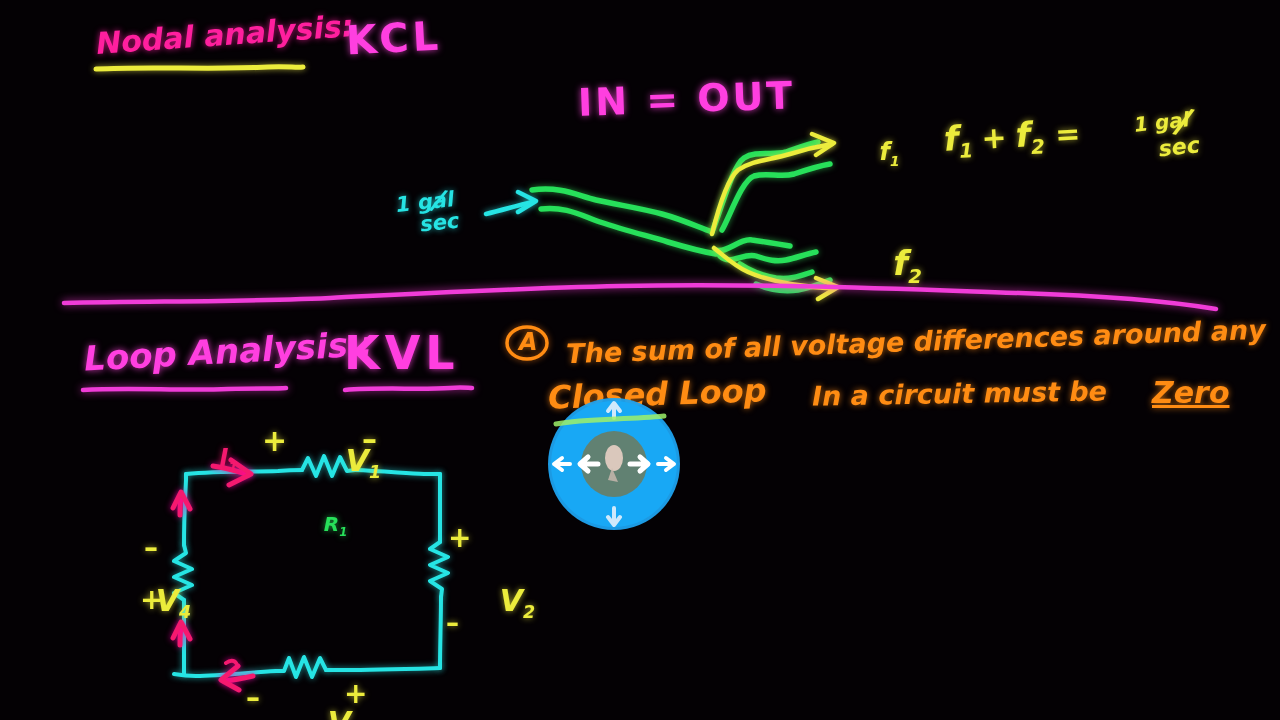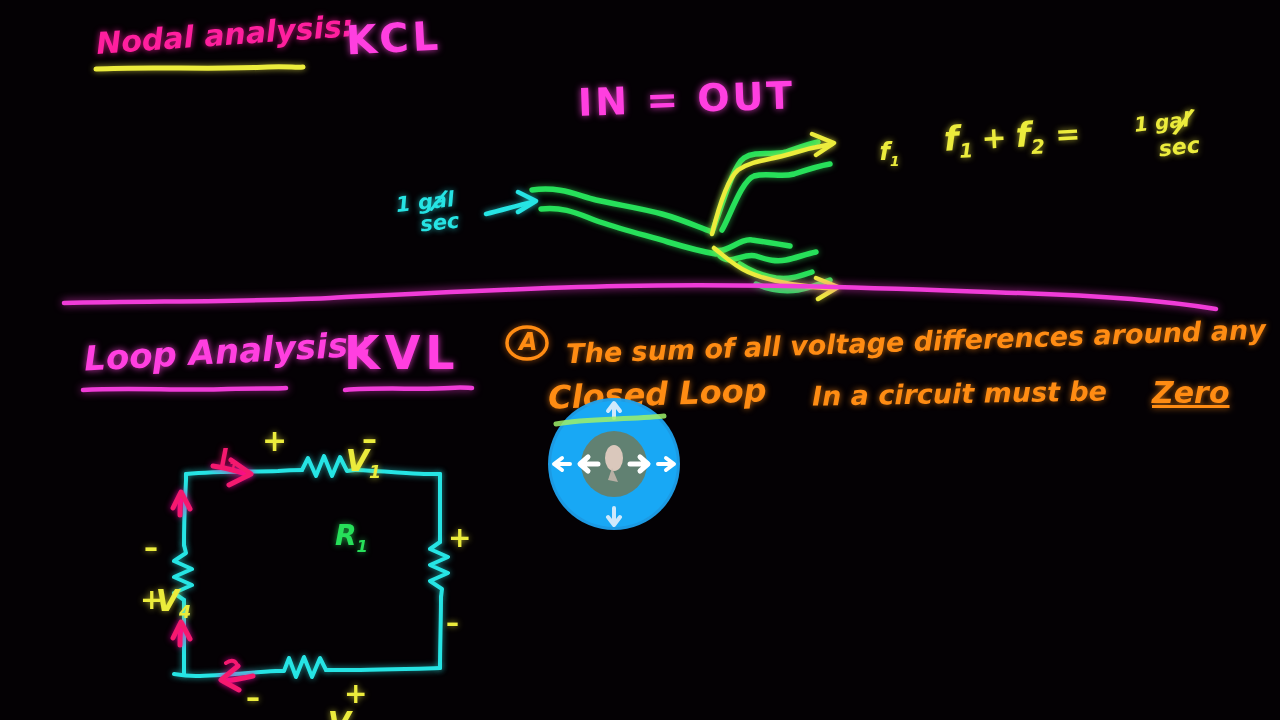--- a/index.html
+++ b/index.html
@@ -165,20 +165,23 @@
 
   <div style="position:absolute; left:396px; top:192px; transform:rotate(-6deg);">
     <div class="ink-text c-cyan" style="position:relative; left:0; top:0; font-size:21px;">1 gal</div>
     <div class="ink-text c-cyan" style="position:absolute; left:38px; top:-4px; font-size:28px; transform:rotate(18deg);">/</div>
     <div class="ink-text c-cyan" style="position:absolute; left:22px; top:22px; font-size:21px;">sec</div>
   </div>
 
   <div class="ink-text c-yellow" style="left:846px; top:116px; font-size:24px;">
     <span>f</span><span class="sub">1</span>
   </div>
+  <div class="ink-text c-yellow" style="left:846px; top:212px; font-size:34px;">
+    <span>f</span><span class="sub">2</span>
+  </div>
 
   <div style="position:absolute; left:944px; top:118px; transform:rotate(-3deg);">
     <span class="ink-text c-yellow" style="position:relative; font-size:34px;"><span>f</span><span class="sub">1</span></span>
     <span class="ink-text c-yellow" style="position:relative; font-size:30px; font-style:normal; margin:0 4px;">+</span>
     <span class="ink-text c-yellow" style="position:relative; font-size:34px;"><span>f</span><span class="sub">2</span></span>
     <span class="ink-text c-yellow" style="position:relative; font-size:30px; font-style:normal; margin:0 6px;">=</span>
   </div>
   <div style="position:absolute; left:1134px; top:112px; transform:rotate(-6deg);">
     <div class="ink-text c-yellow" style="position:relative; font-size:20px;">1 gal</div>
     <div class="ink-text c-yellow" style="position:absolute; left:44px; top:-6px; font-size:34px; transform:rotate(16deg);">/</div>
@@ -199,25 +202,28 @@
   <div class="ink-text c-crimson" style="left:186px; top:422px; font-size:24px;">
     <span>I</span><span class="sub">1</span>
   </div>
 
   <div class="ink-text c-yellow" style="left:262px; top:426px; font-size:30px; font-style:normal;">+</div>
   <div class="ink-text c-yellow" style="left:304px; top:416px; font-size:30px;">
     <span>V</span><span class="sub">1</span>
   </div>
   <div class="ink-text c-yellow" style="left:362px; top:424px; font-size:30px; font-style:normal;">–</div>
 
-  <div class="ink-text c-green" style="left:296px; top:494px; font-size:28px;">
+  <div class="ink-text c-green" style="left:296px; top:494px; font-size:20px;">
     <span>R</span><span class="sub">1</span>
   </div>
 
   <div class="ink-text c-yellow" style="left:448px; top:524px; font-size:28px; font-style:normal;">+</div>
+  <div class="ink-text c-yellow" style="left:458px; top:556px; font-size:30px;">
+    <span>V</span><span class="sub">2</span>
+  </div>
   <div class="ink-text c-yellow" style="left:446px; top:610px; font-size:26px; font-style:normal;">–</div>
 
   <div class="ink-text c-yellow" style="left:144px; top:534px; font-size:28px; font-style:normal;">–</div>
   <div class="ink-text c-yellow" style="left:114px; top:556px; font-size:30px;text-align:right;">
     <span>V</span><span class="sub">4</span>
   </div>
   <div class="ink-text c-yellow" style="left:140px; top:586px; font-size:28px; font-style:normal;">+</div>
 
   <div class="ink-text c-yellow" style="left:246px; top:684px; font-size:28px; font-style:normal;">–</div>
   <div class="ink-text c-yellow" style="left:286px; top:678px; font-size:30px;">

